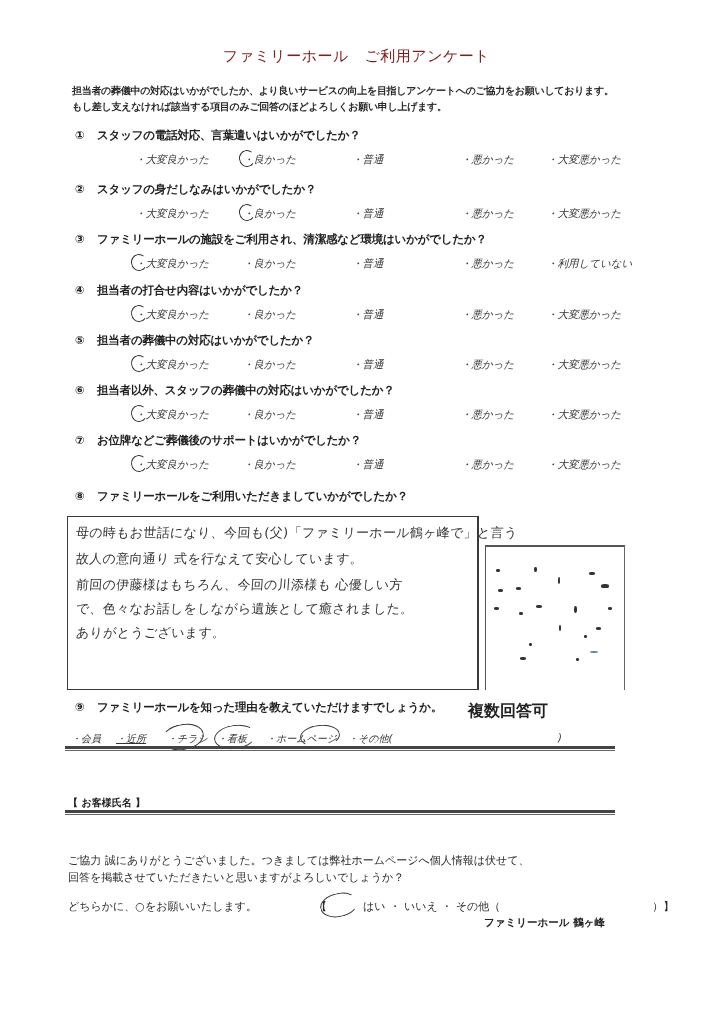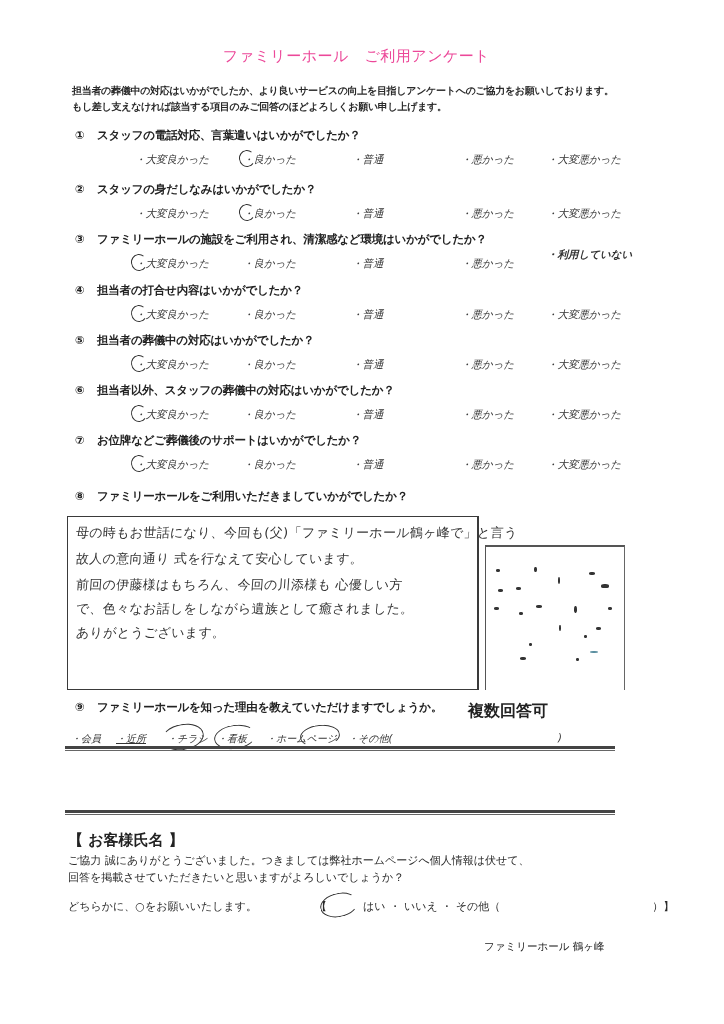--- a/index.html
+++ b/index.html
@@ -1,37 +1,37 @@
 <!DOCTYPE html>
 <html><head>
 <meta charset="utf-8">
 <style>
   html, body { margin: 0; padding: 0; }
   body {
     width: 724px; height: 1024px; background: #ffffff; position: relative; overflow: hidden;
     font-family: "DejaVu Sans", sans-serif; color: #1e1e1e;
   }
   .abs { position: absolute; }
-  .title { left: 0; width: 713px; top: 47px; text-align: center; font-size: 15px; letter-spacing: 0.5px; color: #ec4899; }
+  .title { left: 0; width: 713px; top: 47px; text-align: center; font-size: 15px; letter-spacing: 0.5px; color: #7f1d1d; }
   .intro { left: 72px; font-size: 10px; font-weight: bold; color: #2a2a2a; white-space: nowrap; letter-spacing: -0.3px; }
   .q { left: 75px; font-size: 11.5px; font-weight: bold; color: #222; white-space: nowrap; letter-spacing: -0.2px; }
   .q .num { display: inline-block; width: 22px; }
   .opt { font-size: 10.5px; font-style: italic; color: #333; white-space: nowrap; position: absolute; }
   .circle { position: absolute; border: 1.3px solid #333; border-radius: 50%; width: 16px; height: 17px; box-sizing: border-box; transform: rotate(-8deg); border-right-color: transparent; }
   .freebox { left: 67px; top: 516px; width: 411px; height: 174px; border: 1.5px solid #3a3a3a; box-sizing: border-box; border-right: none; }
   .freebox-right { left: 477px; top: 516px; width: 2px; height: 174px; background: #3a3a3a; }
   .hand { left: 76px; font-size: 13px; color: #333; white-space: nowrap; font-family: "DejaVu Sans", sans-serif; letter-spacing: 0.3px; transform: skewX(-4deg); }
   .scan-patch { left: 485px; top: 545px; width: 140px; height: 145px; border-left: 1.5px solid #555; border-top: 2px solid #555; border-right: 1.5px solid #666; box-sizing: border-box; }
   .speck { position: absolute; background: #333; border-radius: 40%; }
   .rule-thick { height: 3px; background: #444; }
   .rule-thin { height: 1px; background: #666; }
   .source-row { font-size: 10px; font-style: italic; color: #333; white-space: nowrap; }
-  .name-label { left: 68px; top: 796px; font-size: 15px; font-weight: bold; color: #222; margin-top: 35px; }
+  .name-label { left: 68px; top: 796px; font-size: 10px; font-weight: bold; color: #222; }
   .closing { left: 68px; font-size: 11px; color: #2a2a2a; white-space: nowrap; }
-  .brand { left: 484px; top: 940px; font-size: 10.5px; font-weight: normal; color: #222; }
+  .brand { left: 484px; top: 916px; font-size: 10.5px; font-weight: bold; color: #222; }
 </style>
 </head>
 <body>
 
 <div class="abs title">ファミリーホール　ご利用アンケート</div>
 <div class="abs intro" style="top:84px;">担当者の葬儀中の対応はいかがでしたか、より良いサービスの向上を目指しアンケートへのご協力をお願いしております。</div>
 <div class="abs intro" style="top:100px;">もし差し支えなければ該当する項目のみご回答のほどよろしくお願い申し上げます。</div>
 
 <div id="questions">
     <div class="abs q" style="top: 128px;"><span class="num">①</span><span>スタッフの電話対応、言葉遣いはいかがでしたか？</span></div>
@@ -46,21 +46,21 @@
     <div class="opt" style="left: 243px; top: 207px;">・良かった</div>
     <div class="opt" style="left: 352px; top: 207px;">・普通</div>
     <div class="opt" style="left: 461px; top: 207px;">・悪かった</div>
     <div class="opt" style="left: 547px; top: 207px;">・大変悪かった</div>
     <div class="circle" style="left: 239px; top: 204px;"></div>
     <div class="abs q" style="top: 232px;"><span class="num">③</span><span>ファミリーホールの施設をご利用され、清潔感など環境はいかがでしたか？</span></div>
     <div class="opt" style="left: 135px; top: 257px;">・大変良かった</div>
     <div class="opt" style="left: 243px; top: 257px;">・良かった</div>
     <div class="opt" style="left: 352px; top: 257px;">・普通</div>
     <div class="opt" style="left: 461px; top: 257px;">・悪かった</div>
-    <div class="opt" style="left: 547px; top: 248px; font-weight: bold;">・利用していない</div>
+    <div class="opt" style="left: 547px; top: 257px;">・利用していない</div>
     <div class="circle" style="left: 131px; top: 254px;"></div>
     <div class="abs q" style="top: 283px;"><span class="num">④</span><span>担当者の打合せ内容はいかがでしたか？</span></div>
     <div class="opt" style="left: 135px; top: 308px;">・大変良かった</div>
     <div class="opt" style="left: 243px; top: 308px;">・良かった</div>
     <div class="opt" style="left: 352px; top: 308px;">・普通</div>
     <div class="opt" style="left: 461px; top: 308px;">・悪かった</div>
     <div class="opt" style="left: 547px; top: 308px;">・大変悪かった</div>
     <div class="circle" style="left: 131px; top: 305px;"></div>
     <div class="abs q" style="top: 333px;"><span class="num">⑤</span><span>担当者の葬儀中の対応はいかがでしたか？</span></div>
     <div class="opt" style="left: 135px; top: 358px;">・大変良かった</div>

